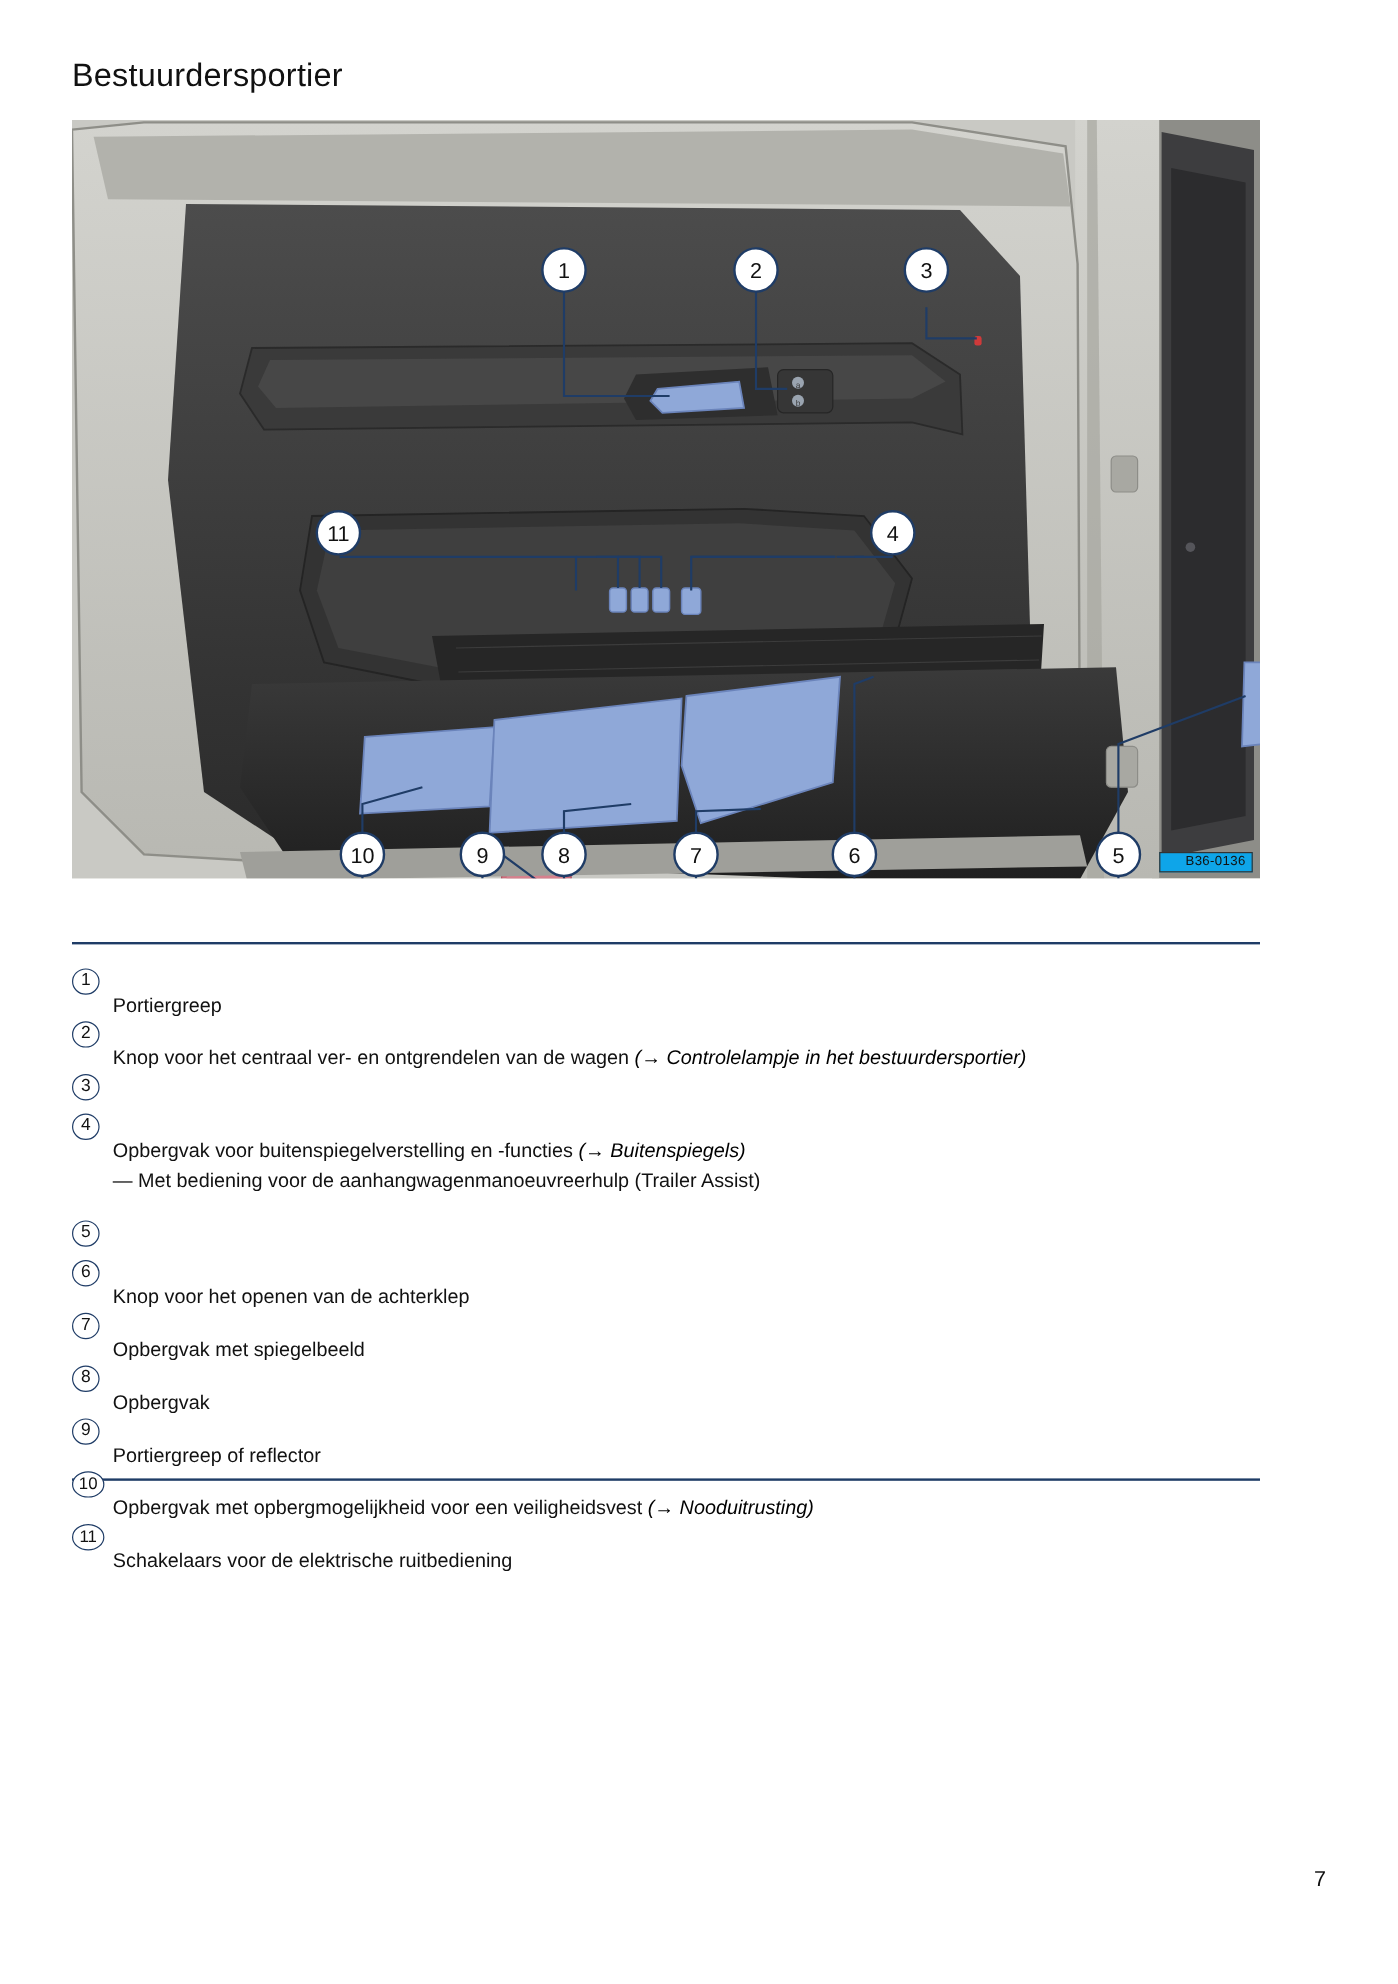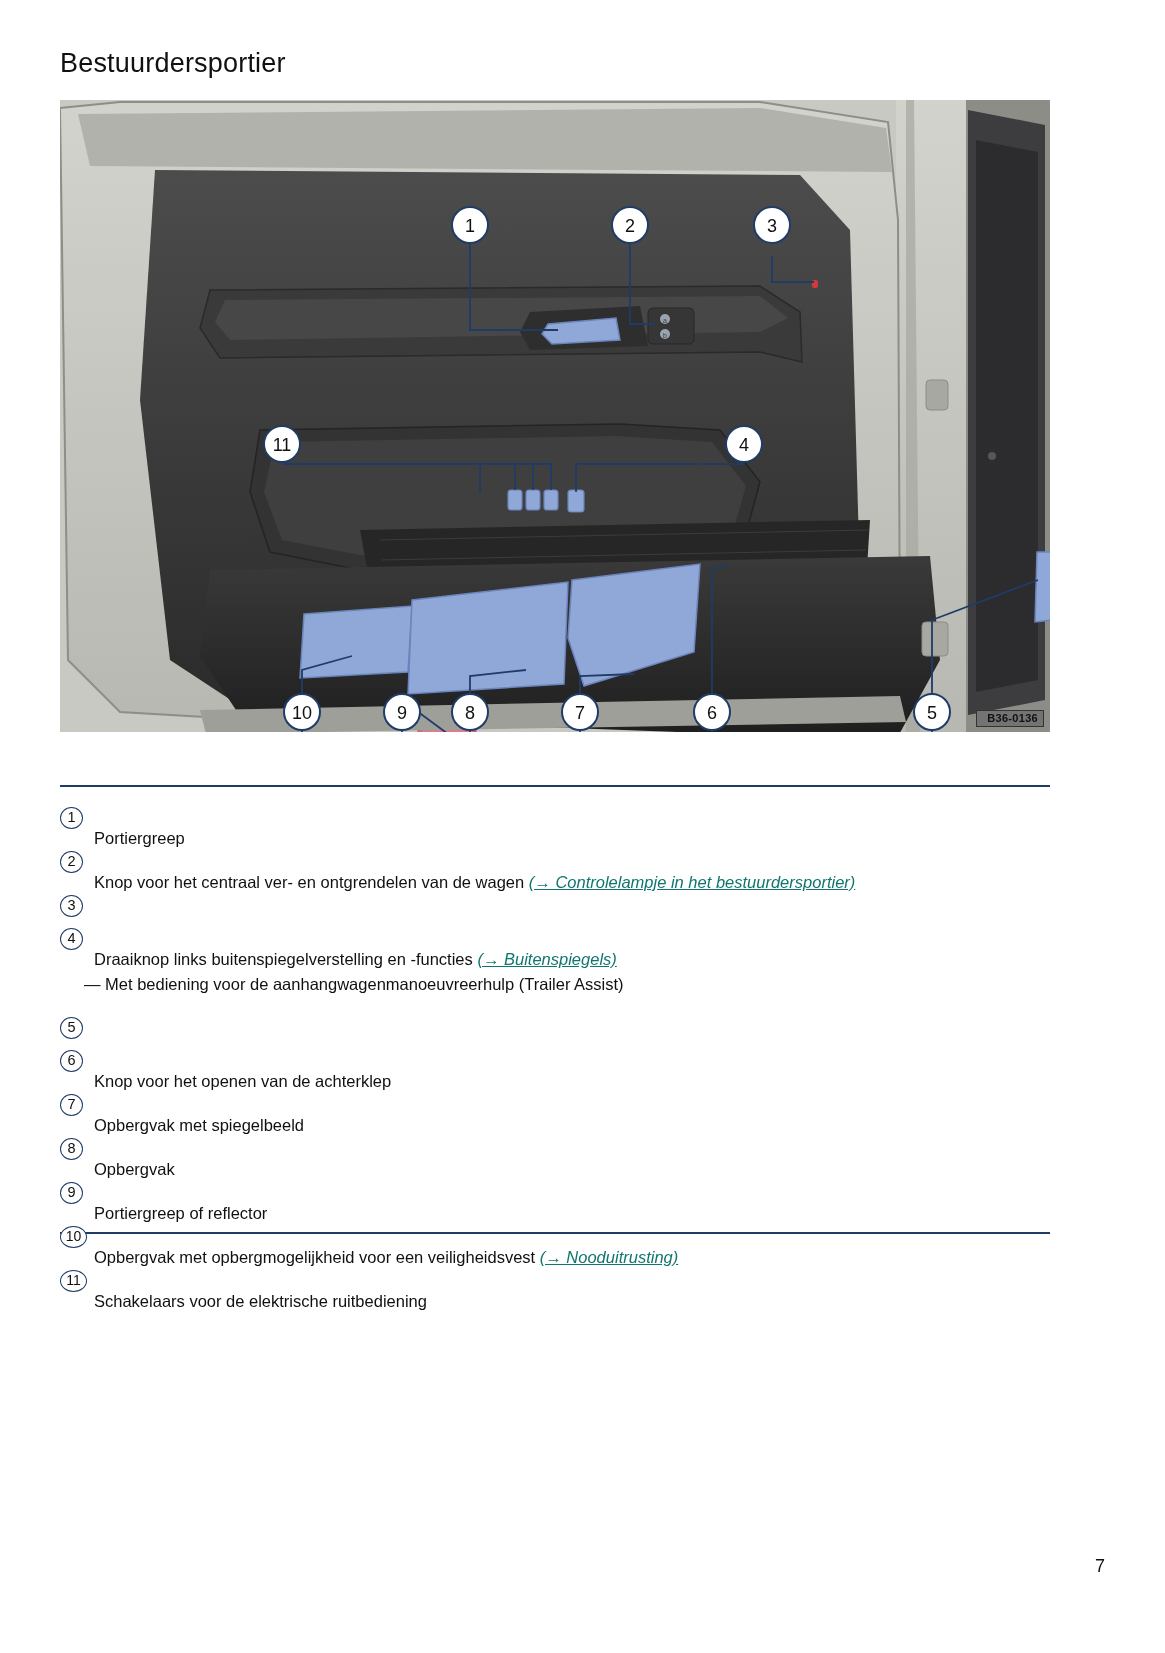--- a/index.html
+++ b/index.html
@@ -41,28 +41,27 @@
     height: 632px;
     background: #c9c9c4;
     overflow: hidden;
   }
   .fig-svg { position: absolute; left: 0; top: 0; }
 
   .fig-code {
     position: absolute;
     right: 6px;
     bottom: 5px;
-    background: #737373;
+    background: #0ea5e9;
     border: 1px solid #333;
     font-size: 11px;
     font-family: "Liberation Sans", sans-serif;
-    padding: 1px 5px 2px 10px;
+    padding: 1px 5px 2px 21px;
     letter-spacing: 0.3px;
     color: #111;
-    font-weight: bold;
   }
 
   .caption {
     position: absolute;
     left: 60px;
     top: 742px;
     width: 1000px;
     font-size: 15.5px;
     color: #3a3a3a;
   }
@@ -116,26 +115,25 @@
   }
   .legend-text {
     font-size: 16.5px;
     line-height: 23px;
     color: #111;
     padding-top: 1px;
     margin-top: 20px;
   }
   .xref {
     font-style: italic;
-    text-decoration: underline;
-    color: #0f766e;
+    color: #000000;
     text-align: right;
   }
   .sub-row {
-    margin-left: 24px;
+    margin-left: 34px;
     font-size: 16.5px;
     line-height: 23px;
     color: #111;
     margin-top: 2px;
     margin-bottom: 4px;
   }
 
   .page-number {
     position: absolute;
     right: 60px;
@@ -356,21 +354,21 @@
         <div class="num-circle">3</div>
       </div>
     </div>
 
     <div>
       <div class="legend-row">
         <div class="num">
           <div class="num-circle">4</div>
         </div>
         <div class="legend-text">
-          <span>Draaiknop links buitenspiegelverstelling en -functies</span>
+          <span>Opbergvak voor buitenspiegelverstelling en -functies</span>
           <span class="xref">(→ Buitenspiegels)</span>
         </div>
       </div>
       <div class="sub-row">— Met bediening voor de aanhangwagenmanoeuvreerhulp (Trailer Assist)</div>
     </div>
 
     <div style="height:16px"></div>
 
     <div class="legend-row">
       <div class="num">

